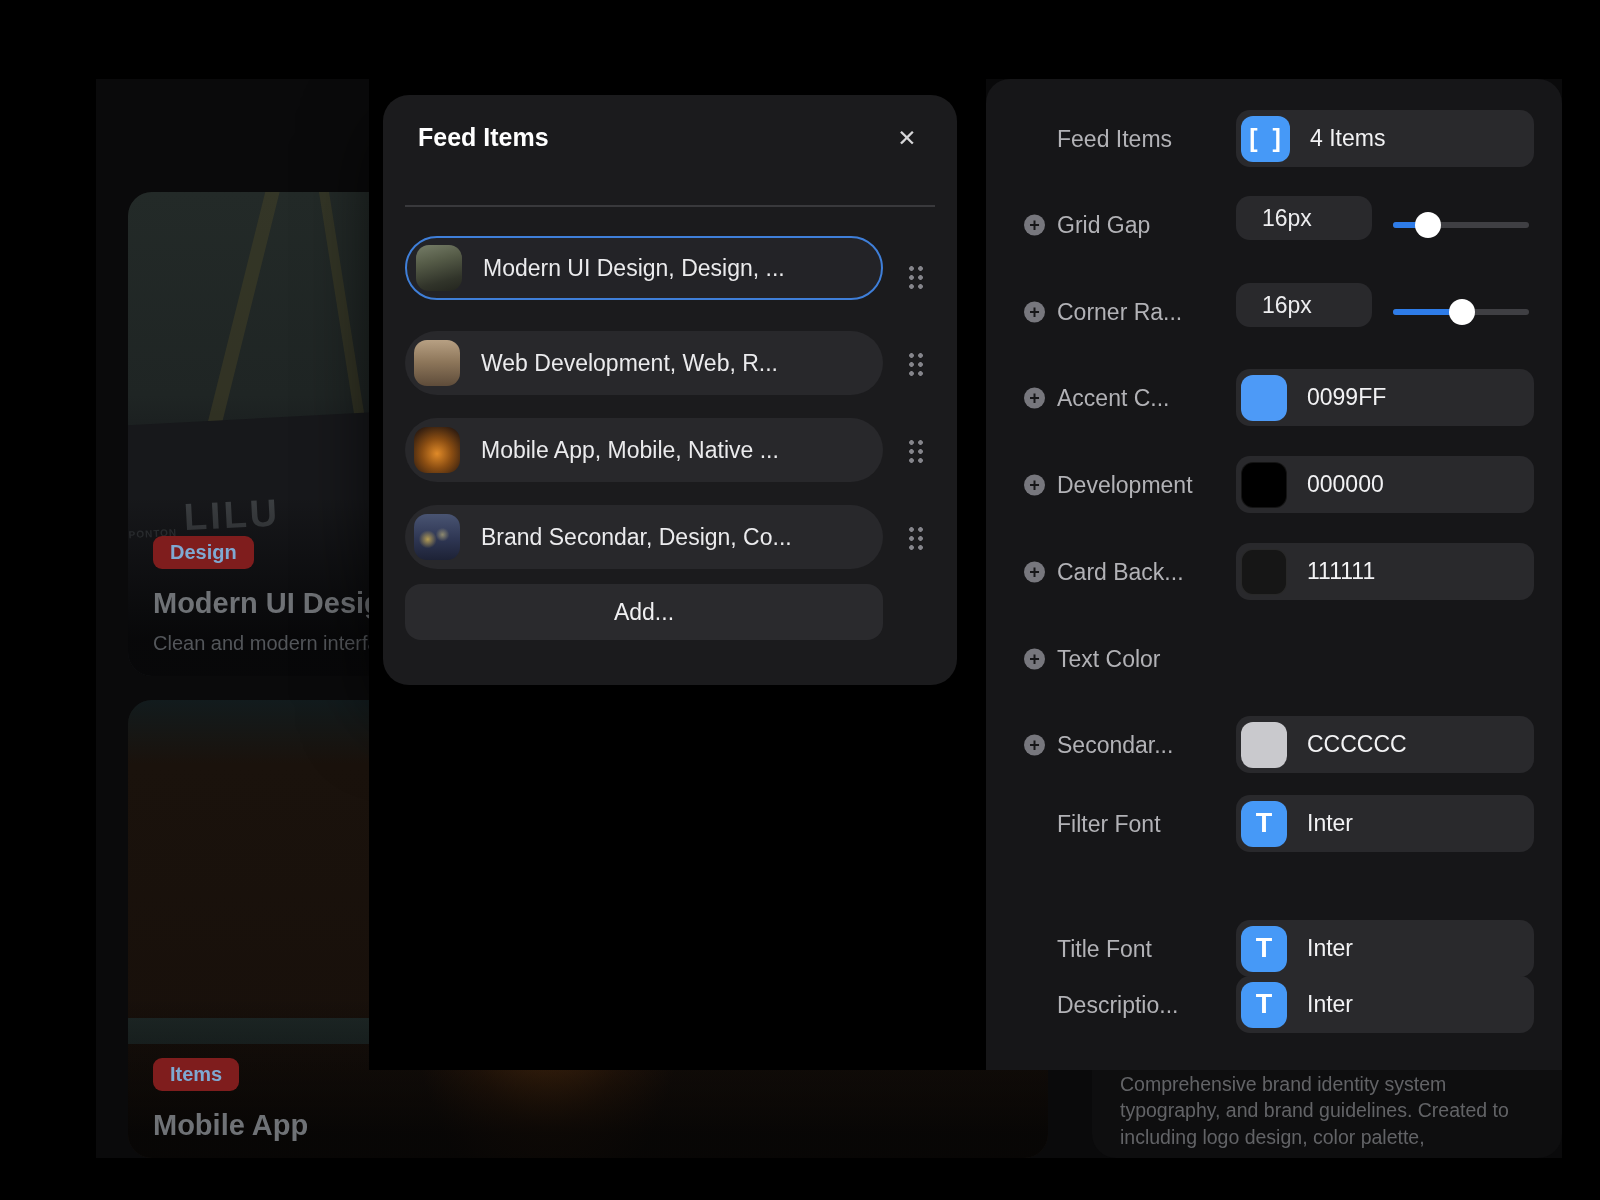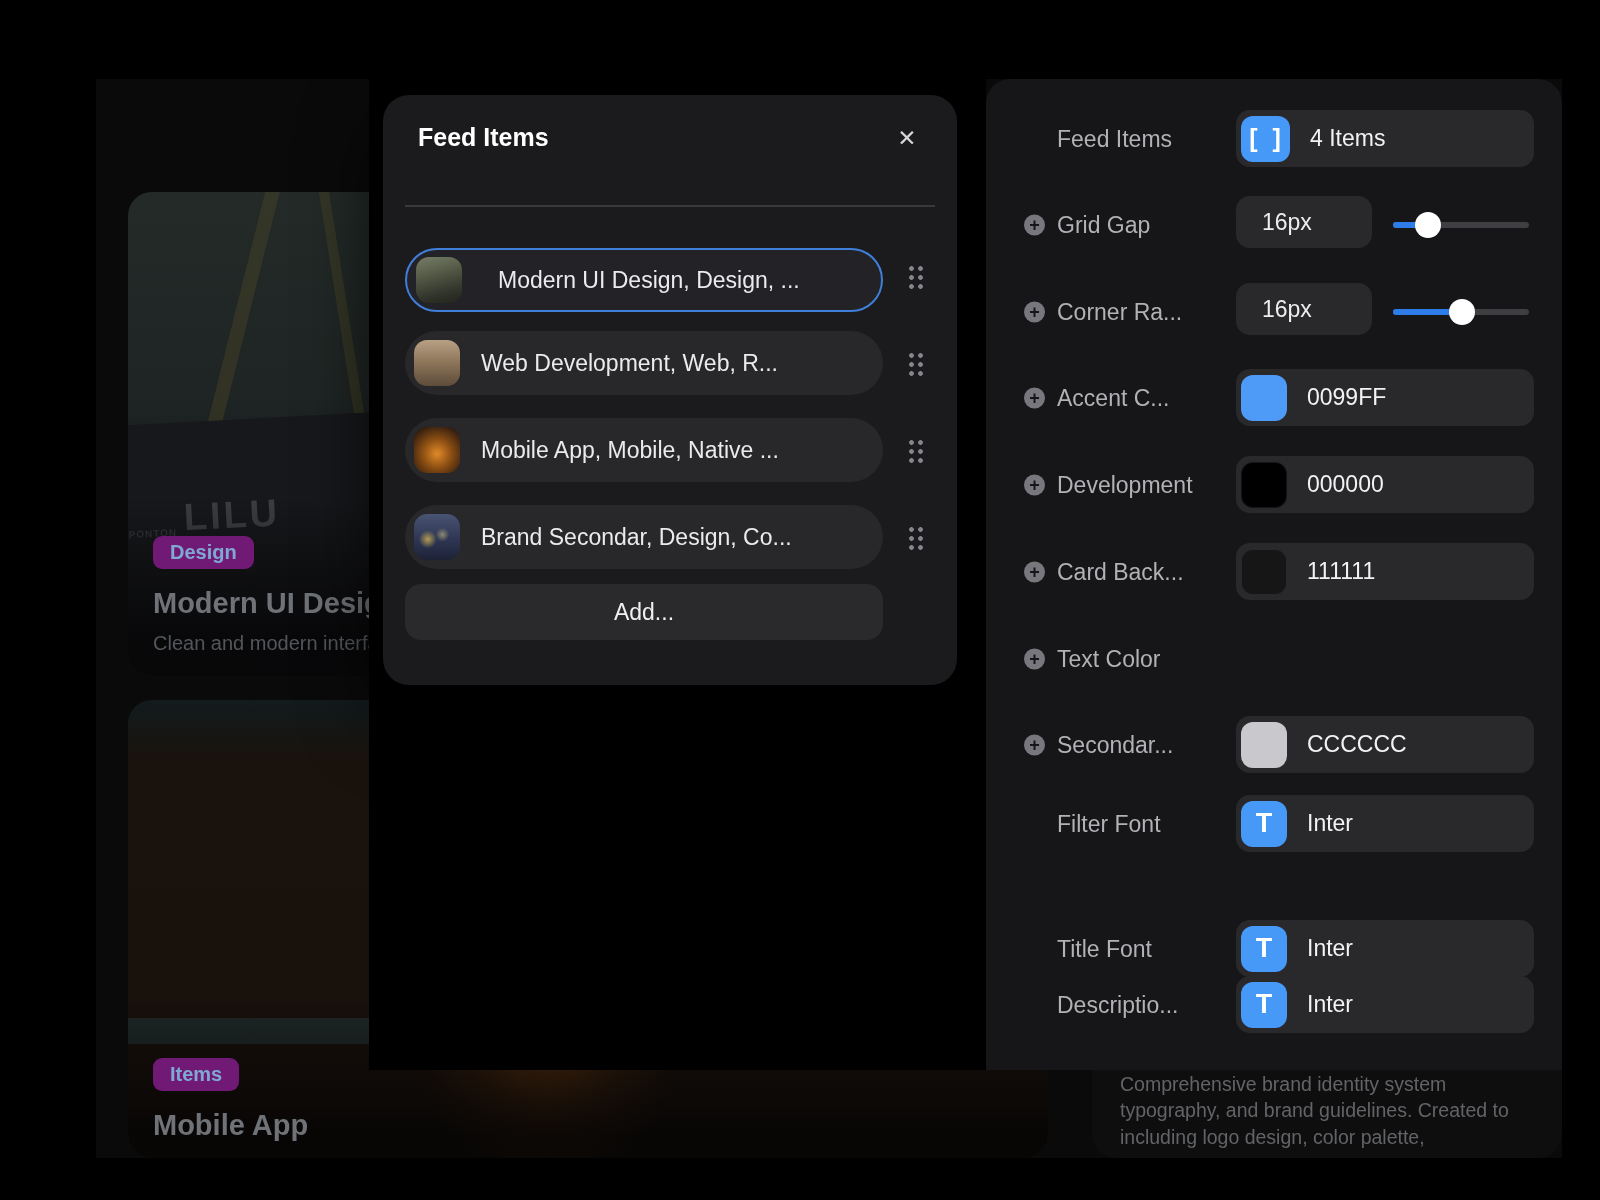--- a/index.html
+++ b/index.html
@@ -25,21 +25,21 @@
   .c1-fade{position:absolute;left:0;bottom:0;width:100%;height:180px;background:linear-gradient(180deg,rgba(5,5,6,0) 0%,rgba(5,5,6,.85) 80%);}
 
   .c2-img{position:absolute;inset:0;
     background:
       radial-gradient(ellipse 190px 320px at 420px 62%, rgba(198,108,28,.50) 0%, rgba(120,60,14,.25) 45%, rgba(0,0,0,0) 72%),
       linear-gradient(180deg,#121b1d 0%,#1a120c 14%,#170f0a 100%);}
   .c2-band{position:absolute;left:0;top:318px;width:100%;height:26px;background:rgba(46,96,106,.30);}
   .c2-fade{position:absolute;left:0;bottom:0;width:100%;height:160px;background:linear-gradient(180deg,rgba(4,4,4,0) 0%,rgba(4,4,4,.8) 85%);}
 
   .card-overlay{position:absolute;left:25px;bottom:0;right:20px;}
-  .bg-badge{display:inline-block;background:#701a75;color:#7fa9d2;font-size:20px;font-weight:600;
+  .bg-badge{display:inline-block;background:#7f1d1d;color:#7fa9d2;font-size:20px;font-weight:600;
             padding:5px 17px;border-radius:9px;}
   .bg-title{color:#6f7276;font-size:29px;font-weight:700;margin-top:18px;}
   .bg-desc{color:#53565a;font-size:20px;margin-top:12px;}
   .ov1{bottom:21px;} .ov1 .bg-badge{margin-bottom:0;}
   .c3-text{position:absolute;left:28px;bottom:8px;width:408px;color:rgba(150,152,156,.62);
            font-size:19.5px;line-height:26.5px;}
 
   
   .modal-shadow{position:absolute;left:273px;top:0;width:617px;height:991px;background:#000;}
 
@@ -47,21 +47,21 @@
   .modal{position:absolute;left:383px;top:95px;width:574px;height:590px;background:#1b1b1d;
          border-radius:26px;box-shadow:0 30px 80px rgba(0,0,0,.85);}
   .modal-title{position:absolute;left:35px;top:28px;color:#fff;font-size:25px;font-weight:700;}
   .modal-close{position:absolute;right:33px;top:26px;width:34px;height:34px;color:#d6d6d8;font-size:23px;
                display:flex;align-items:center;justify-content:center;cursor:pointer;}
   .modal-divider{position:absolute;left:22px;top:110px;width:530px;height:2px;background:#39393c;}
 
   .feed-item{position:absolute;left:22px;width:478px;height:64px;border-radius:32px;background:#28282b;
              display:flex;align-items:center;box-sizing:border-box;}
   .feed-item.selected{background:#232327;border:2px solid #3f7fd9;}
-  .fi-1{top:153px;gap:15px;} .fi-2{top:236px;} .fi-3{top:323px;} .fi-4{top:410px;}
+  .fi-1{top:141px;} .fi-2{top:236px;} .fi-3{top:323px;} .fi-4{top:410px;}
   .fi-thumb{width:46px;height:46px;border-radius:13px;margin-left:9px;flex:0 0 auto;}
   .th-1{background:linear-gradient(165deg,#767d68 0%,#565c48 35%,#31342a 75%,#23251e 100%);}
   .th-2{background:linear-gradient(180deg,#b7a083 0%,#8d765a 48%,#5e4c3a 100%);}
   .th-3{background:radial-gradient(circle at 50% 58%, #e08a28 0%, #8a4d12 42%, #241610 90%);}
   .th-4{background:radial-gradient(circle at 30% 55%, rgba(214,182,84,.8) 0%, rgba(214,182,84,0) 22%),
                  radial-gradient(circle at 62% 45%, rgba(180,170,120,.7) 0%, rgba(180,170,120,0) 18%),
                  linear-gradient(180deg,#495472 0%,#2e3653 55%,#1d2236 100%);}
   .fi-label{color:#ebebed;font-size:23px;margin-left:21px;white-space:nowrap;}
   .drag-handle{position:absolute;width:18px;height:26px;left:523px;
       background-image:radial-gradient(circle 2.3px, #85858b 2.1px, rgba(0,0,0,0) 2.5px);
@@ -84,21 +84,21 @@
            display:flex;align-items:center;justify-content:center;font-weight:700;}
   .icon-brackets{font-size:25px;letter-spacing:4px;padding-left:3px;}
   .icon-t{font-size:27px;}
   .swatch{width:46px;height:46px;border-radius:12px;margin-left:5px;flex:0 0 auto;border:1px solid rgba(255,255,255,.08);box-sizing:border-box;}
   .sw-accent{background:#4d9af7;border-color:transparent;}
   .sw-black{background:#000;}
   .sw-card{background:#161616;}
   .sw-white{background:#fff;border-color:transparent;}
   .sw-gray{background:#c9c9cd;border-color:transparent;}
   .pill-text{color:#f2f2f4;font-size:23px;margin-left:20px;white-space:nowrap;}
-  .valbox{position:absolute;left:250px;top:0;width:136px;height:52px;border-radius:14px;background:#29292c;
+  .valbox{position:absolute;left:250px;top:0;width:136px;height:44px;border-radius:14px;background:#29292c;
           display:flex;align-items:center;cursor:text;}
   .valbox span{color:#ededef;font-size:23px;margin-left:26px;}
   .slider{position:absolute;left:407px;top:0;width:136px;height:57px;cursor:pointer;}
   .track{position:absolute;left:0;top:26px;width:100%;height:6px;border-radius:3px;background:#3f3f43;}
   .fill{position:absolute;left:0;top:0;height:6px;border-radius:3px;background:#2e7ce8;}
   .thumb{position:absolute;top:16px;width:26px;height:26px;border-radius:50%;background:#fff;margin-left:-13px;}
 </style>
 </head>
 <body>
 

